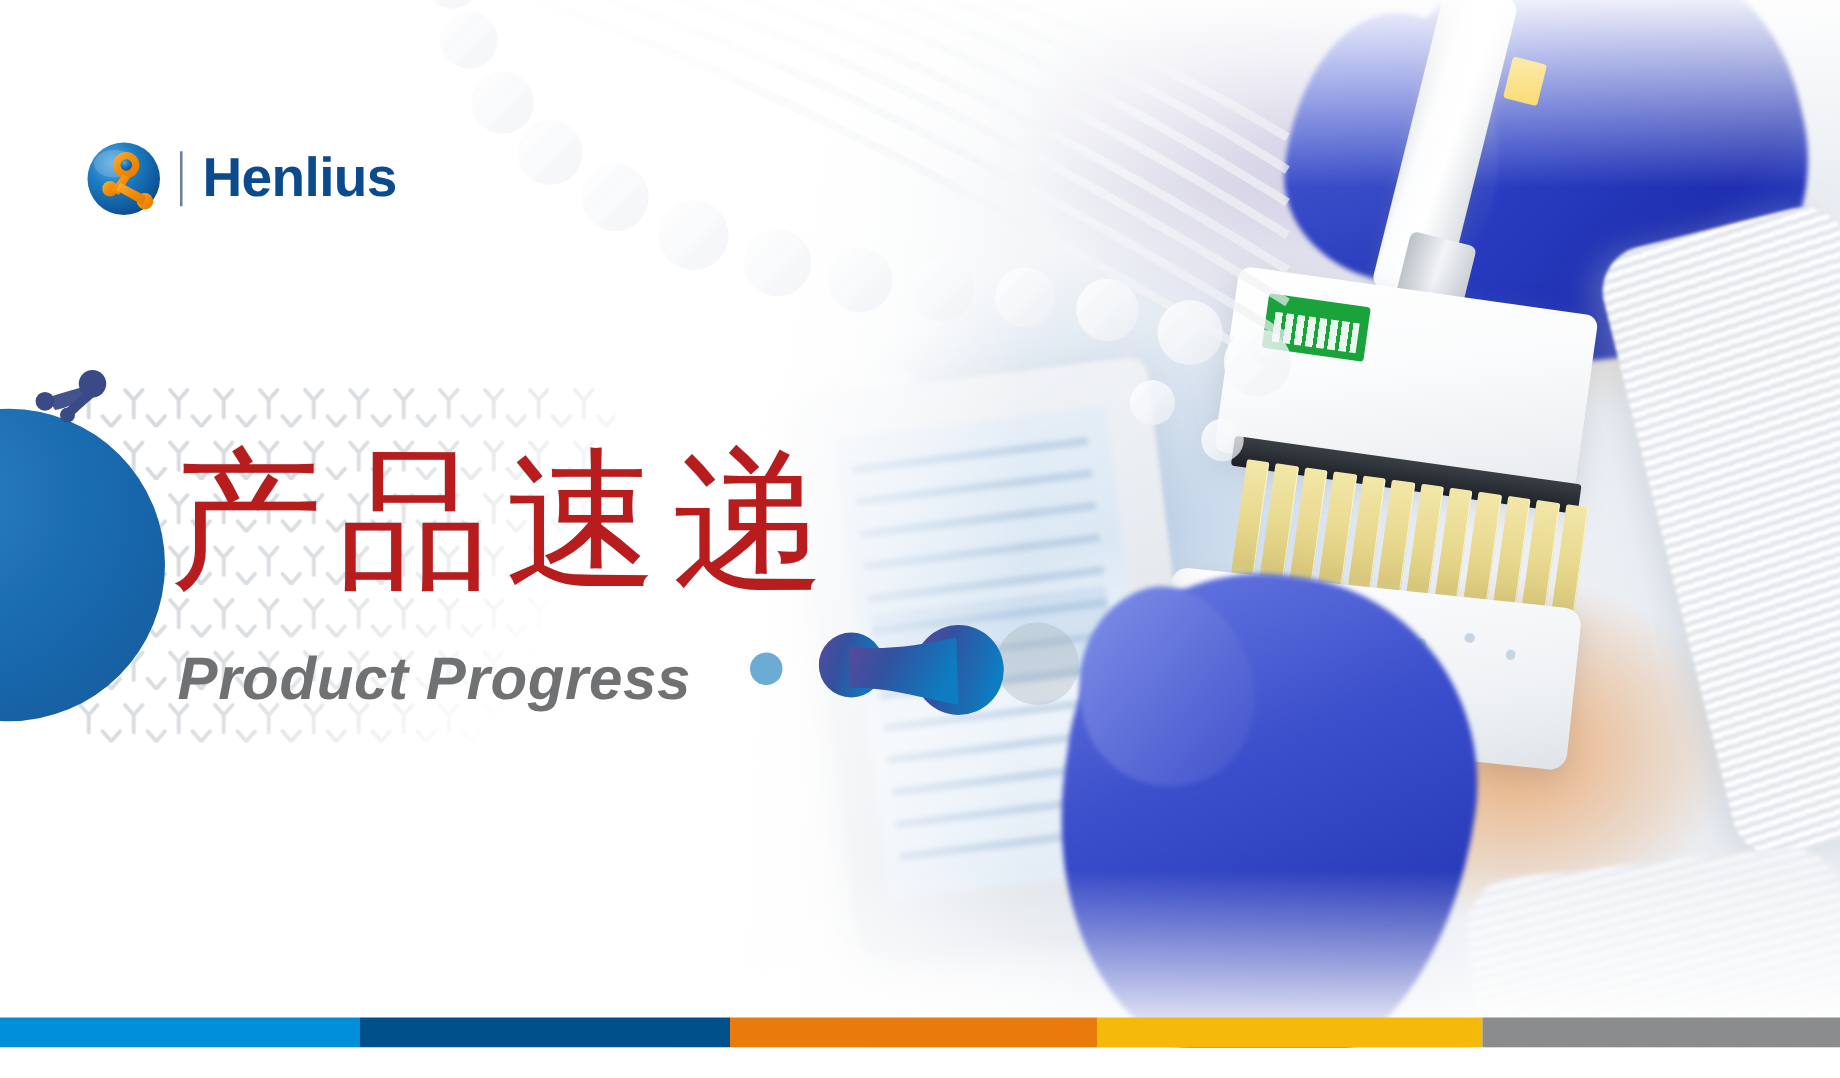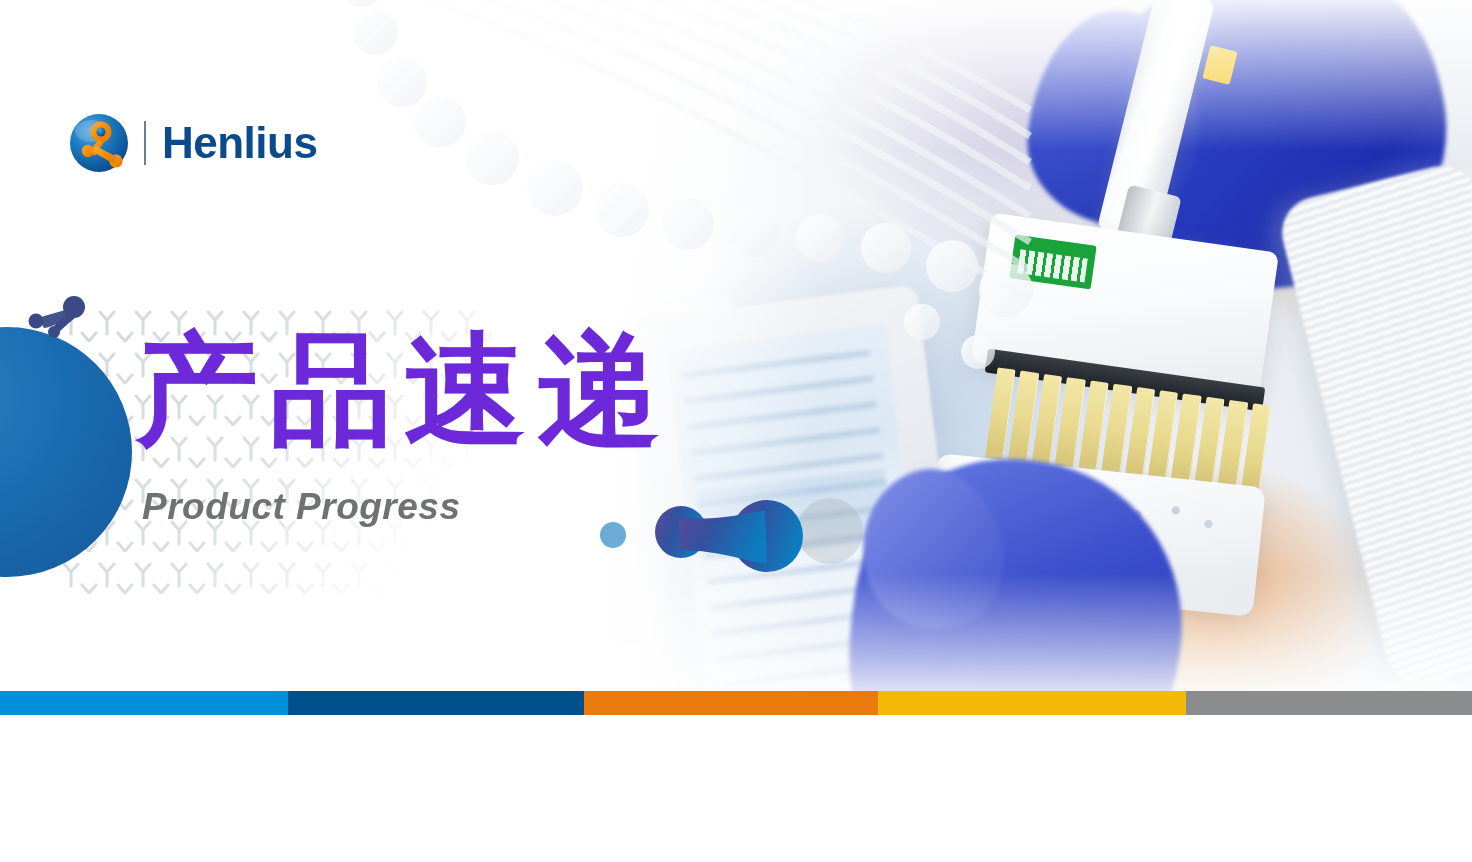--- a/index.html
+++ b/index.html
@@ -2,21 +2,21 @@
 <html><head>
 <meta charset="utf-8">
 <title>Henlius Product Progress Cover</title>
 <style>
   * { margin:0; padding:0; box-sizing:border-box; }
   html,body { width:1472px; height:862px; overflow:hidden; background:#ffffff; }
   body { font-family:"Liberation Sans","DejaVu Sans",sans-serif; }
 
   #slide {
     position:relative;
-    width:1472px; height:715px;
+    width:1472px; height:838px;
     background:#ffffff;
     overflow:hidden;
   }
 
   
   .photo {
     position:absolute; inset:0;
     background:
       
       radial-gradient(ellipse 230px 180px at 1210px 600px, rgba(233,120,20,.55) 0%, rgba(233,120,20,.18) 55%, rgba(233,120,20,0) 78%),
@@ -232,29 +232,29 @@
     line-height:1; white-space:nowrap;
   }
   .logo-cn {
     font-size:37px; font-weight:bold; color:#0b4a8c; margin-left:26px;
     letter-spacing:1px; line-height:1; white-space:nowrap;
     font-family:"DejaVu Sans","Liberation Sans",sans-serif;
   }
 
   
   .title-cn {
-    position:absolute; left:136px; top:328px;
-    font-size:122px; font-weight:bold; color:#6d28d9;
+    position:absolute; left:136px; top:354px;
+    font-size:122px; font-weight:normal; color:#b91c1c;
     letter-spacing:12px; line-height:1.02; white-space:nowrap;
     font-family:"DejaVu Sans","Liberation Sans",sans-serif;
     text-shadow:0 0 1px rgba(13,134,205,.35);
   }
   .title-en {
-    position:absolute; left:142px; top:488px;
-    font-size:37px; font-weight:bold; font-style:italic; color:#6f7173;
+    position:absolute; left:142px; top:520px;
+    font-size:48px; font-weight:bold; font-style:italic; color:#6f7173;
     letter-spacing:0.5px; line-height:1; white-space:nowrap;
   }
 
   
   .colorbar {
     position:absolute; left:0; bottom:0; width:1472px; height:24px;
     display:flex;
   }
   .colorbar span { height:100%; display:block; }
 </style>

